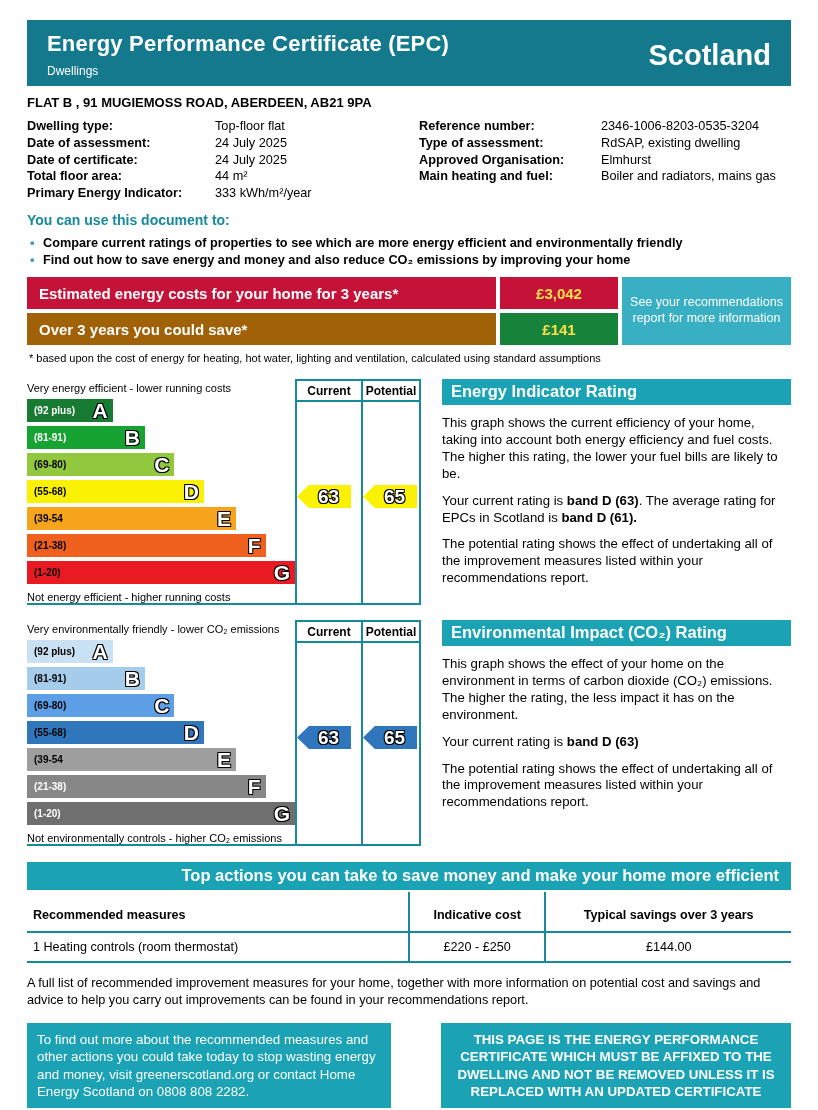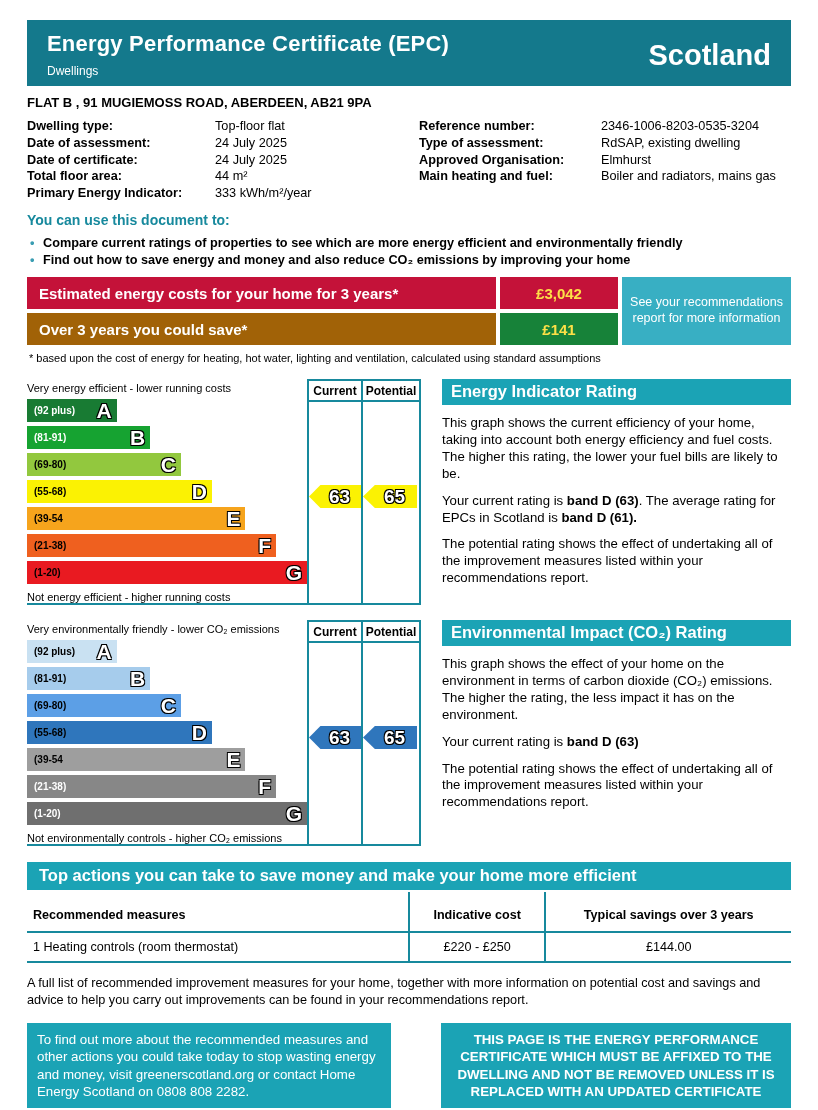--- a/index.html
+++ b/index.html
@@ -42,34 +42,34 @@
   .rating-section { display: flex; margin-top: 15px; }
   .chart { width: 394px; display: flex; border-bottom: 2px solid #17899D; }
   .bars-area { flex: 1; }
   .scale-top { font-size: 11px; height: 20px; padding-top: 3px; }
   .band-row { height: 27px; }
   .band-bar { height: 23px; display: flex; align-items: center; justify-content: space-between; padding: 0 5px 0 7px; }
   .range { font-size: 10px; font-weight: bold; white-space: nowrap; }
   .letter { font-size: 21px; font-weight: bold; color: #fff; line-height: 1;
             text-shadow: -1px -1px 0 #000, 1px -1px 0 #000, -1px 1px 0 #000, 1px 1px 0 #000; }
   .scale-bottom { font-size: 11px; padding-top: 3px; }
-  .rating-col { width: 54px; border-left: 2px solid #17899D; border-top: 2px solid #17899D; display: flex; flex-direction: column; }
+  .rating-col { width: 66px; border-left: 2px solid #17899D; border-top: 2px solid #17899D; display: flex; flex-direction: column; }
   .rating-col.last { border-right: 2px solid #17899D; width: 60px; }
   .col-header { font-size: 12px; font-weight: bold; text-align: center; height: 21px; border-bottom: 2px solid #17899D; display: flex; align-items: center; justify-content: center; }
   .col-body .band-row { display: flex; align-items: center; }
   .arrow { width: 54px; height: 23px; display: flex; align-items: center; justify-content: center; padding-left: 9px;
            clip-path: polygon(0 50%, 22% 0, 100% 0, 100% 100%, 22% 100%); }
   .arrow span { font-size: 19px; font-weight: bold; color: #fff; line-height: 1;
                 text-shadow: -1px -1px 0 #000, 1px -1px 0 #000, -1px 1px 0 #000, 1px 1px 0 #000; }
   .panel { flex: 1; margin-left: 21px; }
   .panel-header { background: #1BA3B5; color: #fff; font-weight: bold; font-size: 16.5px; padding: 3px 9px 4px 9px; }
   .panel p { font-size: 13.2px; line-height: 1.28; margin-top: 10px; }
 
   
-  .banner { background: #1BA3B5; color: #fff; font-weight: bold; font-size: 16.5px; padding: 4px 12px 5px 12px; margin-top: 16px; }
+  .banner { background: #1BA3B5; color: #fff; font-weight: bold; font-size: 16.5px; padding: 4px 12px 5px 12px; margin-top: 16px; text-align: right; }
   table.actions { width: 100%; border-collapse: collapse; font-size: 12.6px; margin-top: 2px; }
   table.actions th { font-weight: bold; padding: 16px 6px 9px 6px; border-bottom: 2px solid #17899D; text-align: center; }
   table.actions th:first-child { text-align: left; width: 50%; }
   table.actions th + th, table.actions td + td { border-left: 2px solid #17899D; }
   table.actions td { padding: 7px 6px; border-bottom: 2px solid #17899D; text-align: center; }
   table.actions td:first-child { text-align: left; }
   .full-note { font-size: 12.7px; line-height: 1.3; margin-top: 12px; }
 
   
   .footer { display: flex; justify-content: space-between; margin-top: 15px; }

